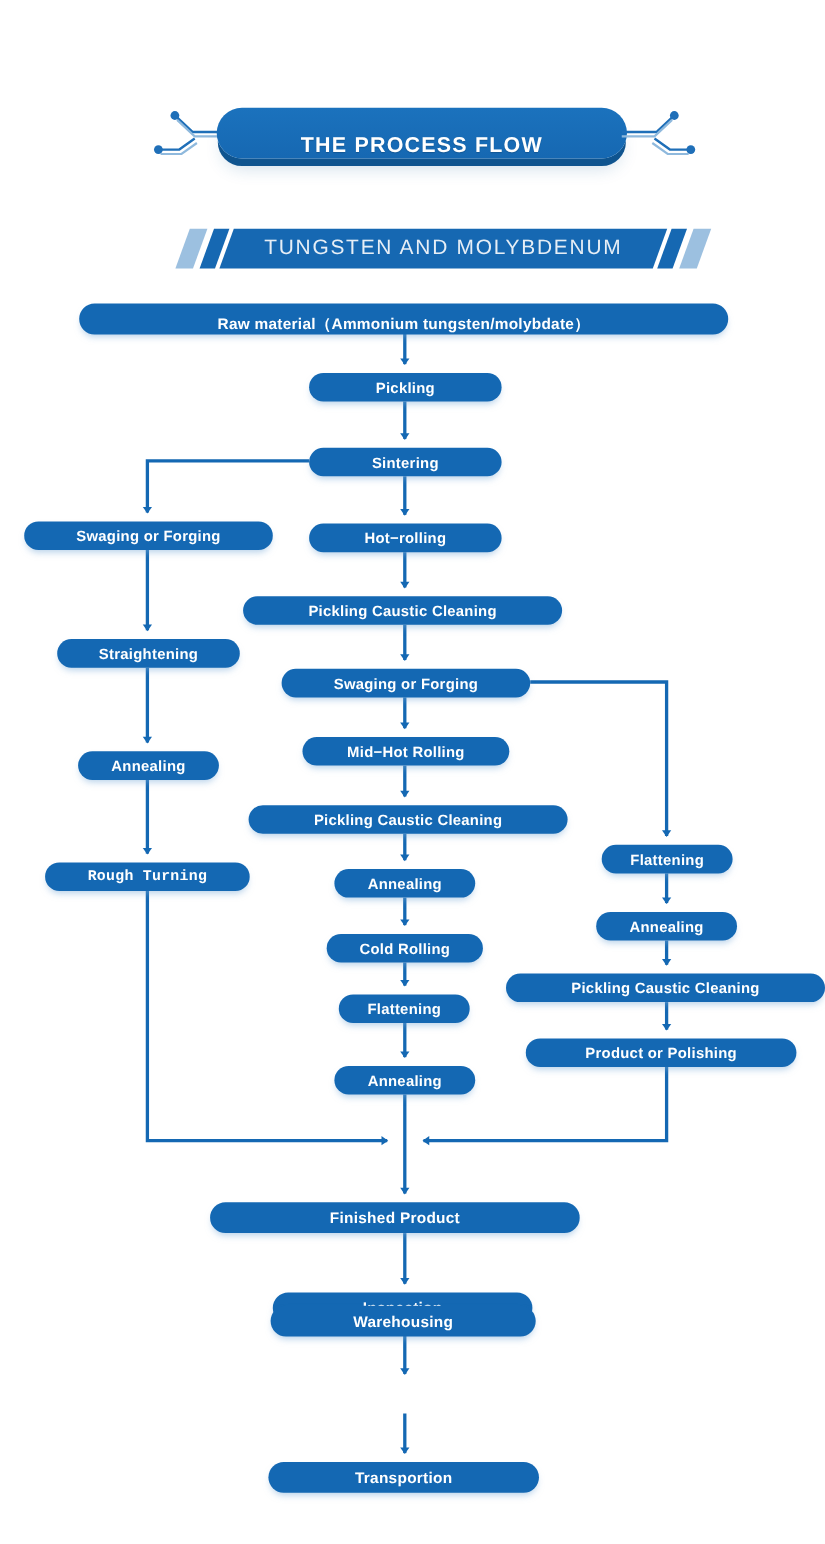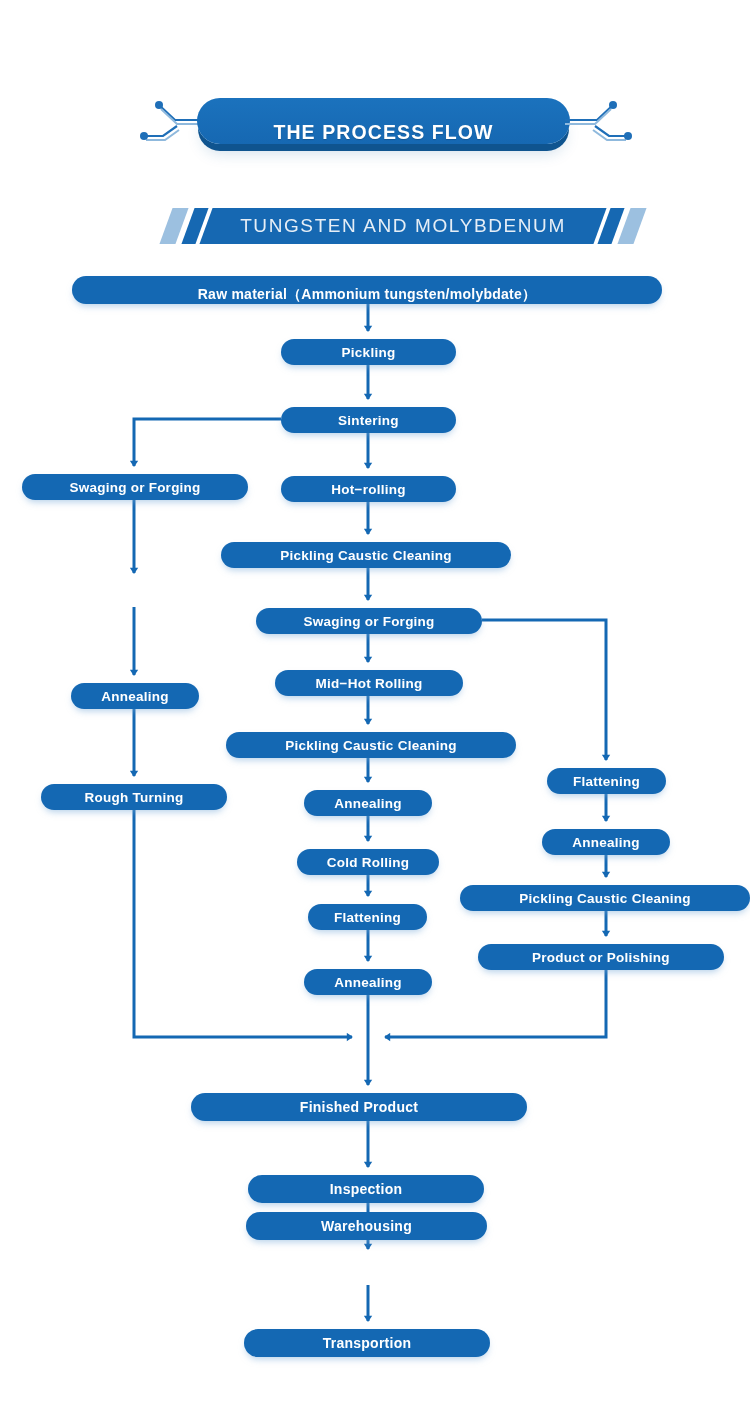--- a/index.html
+++ b/index.html
@@ -169,20 +169,23 @@
     </div>
 
   <div class="node" style="left:22px;top:474px;width:226px;">
     <span>Swaging or Forging</span>
     </div>
 
   <div class="node" style="left:281px;top:476px;width:175px;">
     <span>Hot−rolling</span>
     </div>
 
+  <div class="node" style="left:52px;top:581px;width:166px;">
+    <span>Straightening</span>
+    </div>
 
   <div class="node" style="left:221px;top:542px;width:290px;">
     <span>Pickling Caustic Cleaning</span>
     </div>
 
   <div class="node" style="left:256px;top:608px;width:226px;">
     <span>Swaging or Forging</span>
     </div>
 
   <div class="node" style="left:275px;top:670px;width:188px;">
@@ -194,21 +197,21 @@
     </div>
 
   <div class="node" style="left:226px;top:732px;width:290px;">
     <span>Pickling Caustic Cleaning</span>
     </div>
 
   <div class="node" style="left:547px;top:768px;width:119px;">
     <span>Flattening</span>
     </div>
 
-  <div class="node" style="left:41px;top:784px;width:186px;">
+  <div class="node" style="left:41px;top:784px;width:186px;font-family:Liberation Mono, monospace;">
     <span>Rough Turning</span>
     </div>
 
   <div class="node" style="left:304px;top:790px;width:128px;">
     <span>Annealing</span>
     </div>
 
   <div class="node" style="left:542px;top:829px;width:128px;">
     <span>Annealing</span>
     </div>
@@ -234,21 +237,21 @@
     </div>
 
   <div class="node tall" style="left:191px;top:1093px;width:336px;">
     <span>Finished Product</span>
     </div>
 
   <div class="node tall" style="left:248px;top:1175px;width:236px;">
     <span>Inspection</span>
     </div>
 
-  <div class="node tall" style="left:246px;top:1212px;width:241px;">
+  <div class="node tall" style="left:246px;top:1187px;width:241px;">
     <span>Warehousing</span>
     </div>
 
   <div class="node tall" style="left:244px;top:1329px;width:246px;">
     <span>Transportion</span>
     </div>
 
 </div>
 
 </body></html>

